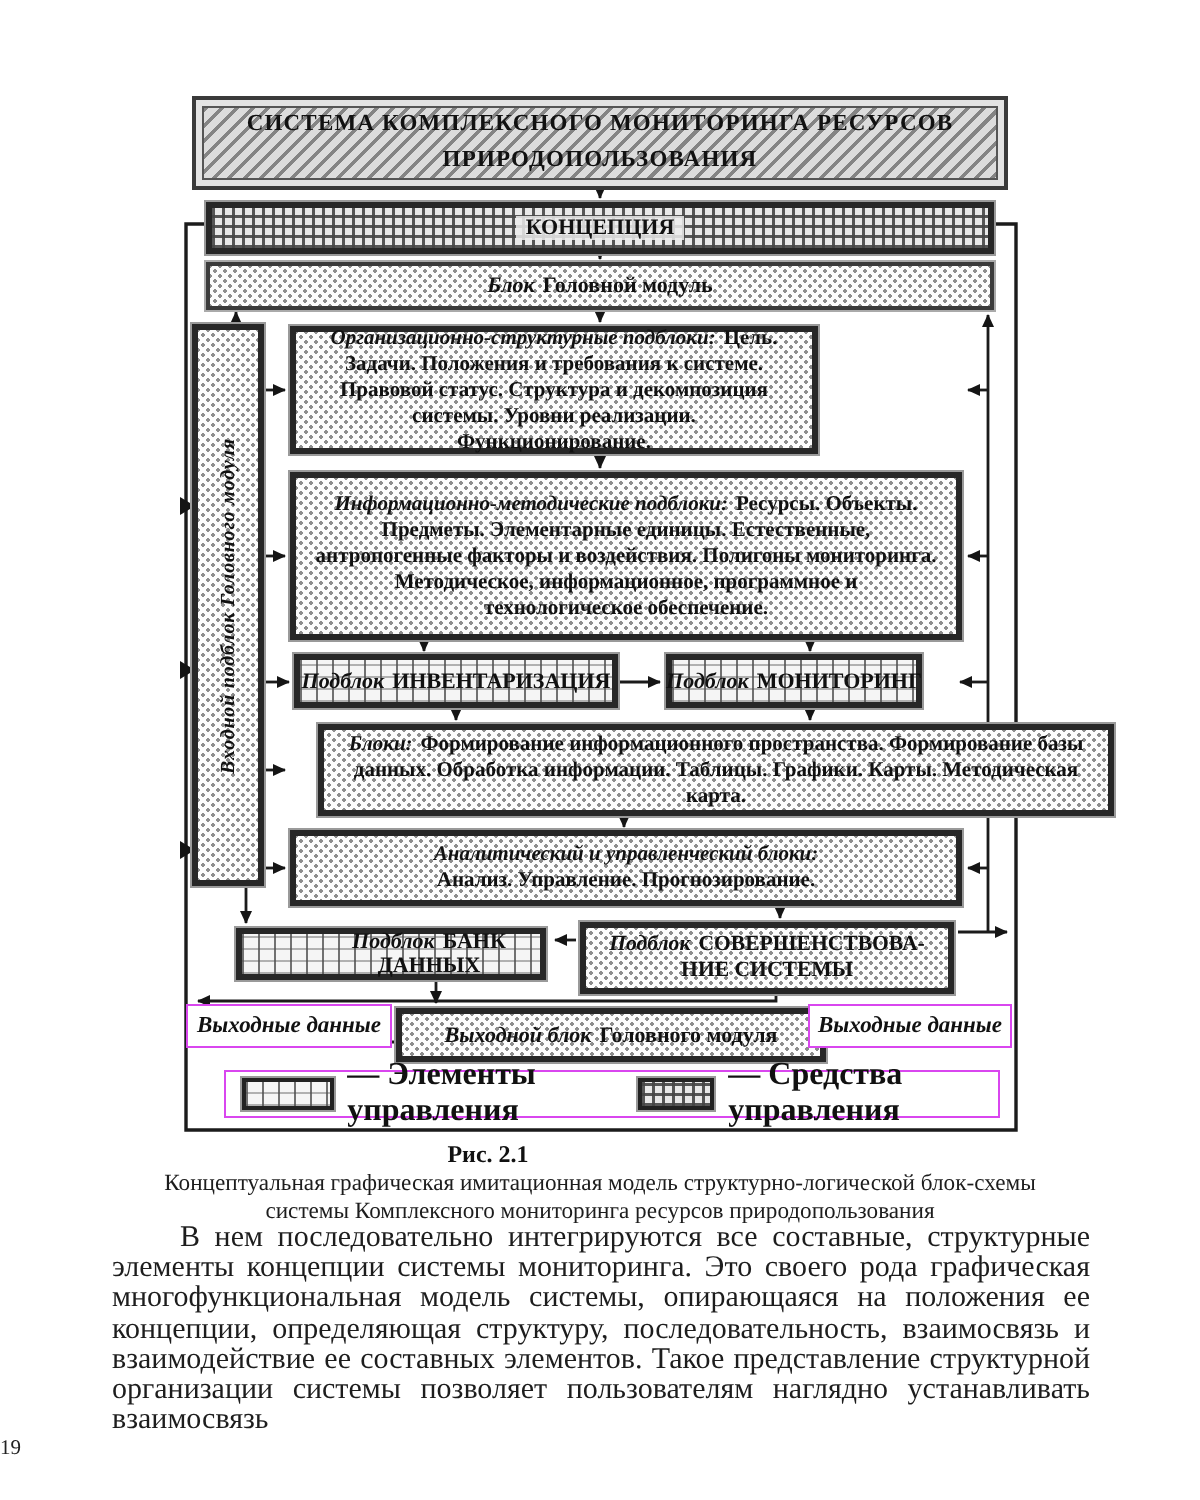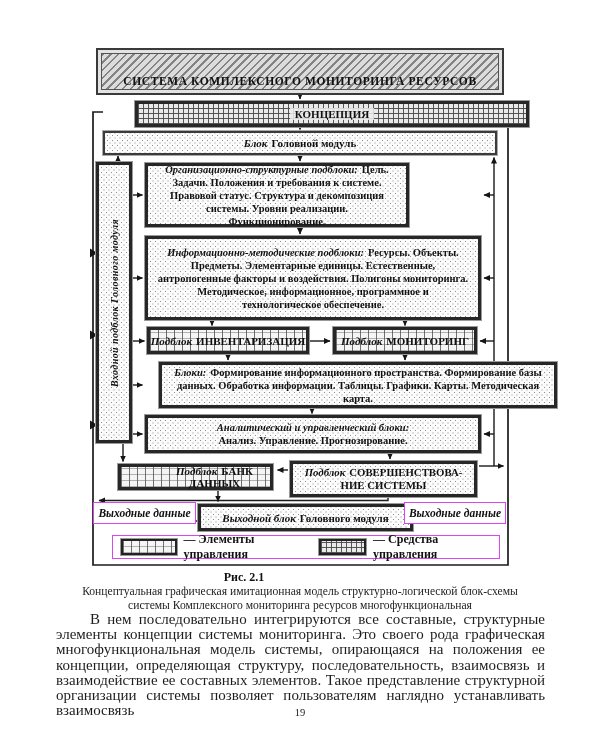--- a/index.html
+++ b/index.html
@@ -31,28 +31,28 @@
 
   .bl{font-weight:bold;font-size:10.5px;line-height:13px;padding:1px 9px;}
   .lead{font-style:italic;margin-right:4px;}
   .lead-block{display:block;margin-right:0;}
   .one-line{font-size:11px;line-height:12px;}
   .chip{background:rgba(236,236,236,.85);padding:0 5px;}
   .vbox{z-index:2;display:flex;align-items:center;justify-content:center;}
   .vtext{writing-mode:vertical-rl;transform:rotate(180deg);font-weight:bold;font-style:italic;
          font-size:10px;letter-spacing:.4px;white-space:nowrap;}
   .out-data{font-weight:bold;font-style:italic;font-size:11.5px;}
-  .legend{z-index:2;display:flex;align-items:center;gap:7px;padding:0 8px;font-weight:bold;font-size:12px;}
+  .legend{z-index:2;display:flex;align-items:center;gap:7px;padding:0 8px;font-weight:bold;font-size:16px;}
   .swatch{box-sizing:border-box;border:2px solid #222;box-shadow:0 0 0 1px #999;height:16px;}
 
   .figure-label{font-weight:bold;font-size:12px;text-align:center;}
   .cap-line{font-size:11.6px;text-align:center;line-height:14px;color:#1d1d1d;}
   .body-par{font-size:15px;line-height:15.2px;text-align:justify;text-align-last:justify;
             text-indent:34px;color:#1d1d1d;}
-  .pagenum{font-size:10.5px;text-align:center;color:#222;}
+  .pagenum{font-size:10.5px;color:#222;margin-top:12px;}
 </style>
 </head>
 <body>
 
 <div class="page">
 
   <svg class="wires" width="600" height="750" viewBox="0 0 600 750">
     <defs>
       <marker id="ah" markerWidth="8" markerHeight="8" refX="6" refY="3" orient="auto" markerUnits="userSpaceOnUse">
         <path d="M0,0 L6.5,3 L0,6 Z" fill="#151515"></path>
@@ -89,27 +89,28 @@
       <line x1="132" y1="278" x2="142.5" y2="278" marker-end="url(#ah)"></line>
       <line x1="132" y1="341" x2="144.5" y2="341" marker-end="url(#ah)"></line>
       <line x1="132" y1="385" x2="142.5" y2="385" marker-end="url(#ah)"></line>
       <line x1="132" y1="434" x2="142.5" y2="434" marker-end="url(#ah)"></line>
       <polygon points="90,248.5 97.5,253 90,257.5" fill="#151515" stroke="none"></polygon>
       <polygon points="90,330.5 97.5,335 90,339.5" fill="#151515" stroke="none"></polygon>
       <polygon points="90,420.5 97.5,425 90,429.5" fill="#151515" stroke="none"></polygon>
     </g>
   </svg>
 
-  <div class="abs box title-box pat-hatch" style="left:96px;top:48px;width:408px;height:47px;align-items:flex-end;">
+  <div class="abs box title-box pat-hatch" style="left:96px;top:48px;width:408px;height:47px;">
     <div>
       <div>СИСТЕМА КОМПЛЕКСНОГО МОНИТОРИНГА РЕСУРСОВ</div>
+      <div>ПРИРОДОПОЛЬЗОВАНИЯ</div>
     </div>
   </div>
 
-  <div class="abs box b-heavy pat-check bl one-line" style="left:103px;top:101px;width:394px;height:26px;margin-left:32px;">
+  <div class="abs box b-heavy pat-check bl one-line" style="left:103px;top:101px;width:394px;height:26px;">
     <span class="chip">КОНЦЕПЦИЯ</span>
   </div>
 
   <div class="abs box b-med pat-dot bl one-line" style="left:103px;top:131px;width:394px;height:24px;">
     <span><span class="lead">Блок</span><span>Головной модуль</span></span>
   </div>
 
   <div class="abs vbox b-heavy pat-dot" style="left:96px;top:162px;width:36px;height:281px;">
     <span class="vtext">Входной подблок Головного модуля</span>
   </div>
@@ -119,21 +120,21 @@
   </div>
 
   <div class="abs box b-heavy pat-dot bl" style="left:145px;top:236px;width:336px;height:84px;">
     <span><span class="lead">Информационно-методические подблоки:</span><span>Ресурсы. Объекты. Предметы. Элементарные единицы. Естественные, антропогенные факторы и воздействия. Полигоны мониторинга. Методическое, информационное, программное и технологическое обеспечение.</span></span>
   </div>
 
   <div class="abs box b-heavy pat-grid bl one-line" style="left:147px;top:327px;width:162px;height:27px;">
     <span><span class="lead">Подблок</span><span>ИНВЕНТАРИЗАЦИЯ</span></span>
   </div>
 
-  <div class="abs box b-heavy pat-grid bl one-line" style="left:333px;top:327px;width:144px;height:27px;">
+  <div class="abs box b-heavy pat-grid bl one-line" style="left:333px;top:327px;width:128px;height:27px;">
     <span><span class="lead">Подблок</span><span>МОНИТОРИНГ</span></span>
   </div>
 
   <div class="abs box b-heavy pat-dot bl" style="left:159px;top:362px;width:398px;height:46px;">
     <span><span class="lead">Блоки:</span><span>Формирование информационного пространства. Формирование базы данных. Обработка информации. Таблицы. Графики. Карты. Методическая карта.</span></span>
   </div>
 
   <div class="abs box b-heavy pat-dot bl" style="left:145px;top:415px;width:336px;height:38px;">
     <span><span class="lead lead-block">Аналитический и управленческий блоки:</span><span>Анализ. Управление. Прогнозирование.</span></span>
   </div>
@@ -156,19 +157,19 @@
 
   <div class="abs legend b-light" style="left:112px;top:535px;width:388px;height:24px;">
     <div class="swatch pat-grid" style="width:62px;"></div>
     <span>— Элементы управления</span>
     <div class="swatch pat-check" style="width:52px;margin-left:6px;"></div>
     <span>— Средства управления</span>
   </div>
 
   <div class="abs figure-label" style="left:0;top:570px;width:488px;">Рис. 2.1</div>
   <div class="abs cap-line" style="left:30px;top:585px;width:540px;">Концептуальная графическая имитационная модель структурно-логической блок-схемы</div>
-  <div class="abs cap-line" style="left:30px;top:599px;width:540px;">системы Комплексного мониторинга ресурсов многофункциональная</div>
+  <div class="abs cap-line" style="left:30px;top:599px;width:540px;">системы Комплексного мониторинга ресурсов природопользования</div>
 
   <div class="abs body-par" style="left:56px;top:612px;width:489px;">В нем последовательно интегрируются все составные, структурные элементы концепции системы мониторинга. Это своего рода графическая многофункциональная модель системы, опирающаяся на положения ее концепции, определяющая структуру, последовательность, взаимосвязь и взаимодействие ее составных элементов. Такое представление структурной организации системы позволяет пользователям наглядно устанавливать взаимосвязь</div>
 
   <div class="abs pagenum" style="left:0;top:707px;width:600px;">19</div>
 
 </div>
 
 </body></html>

